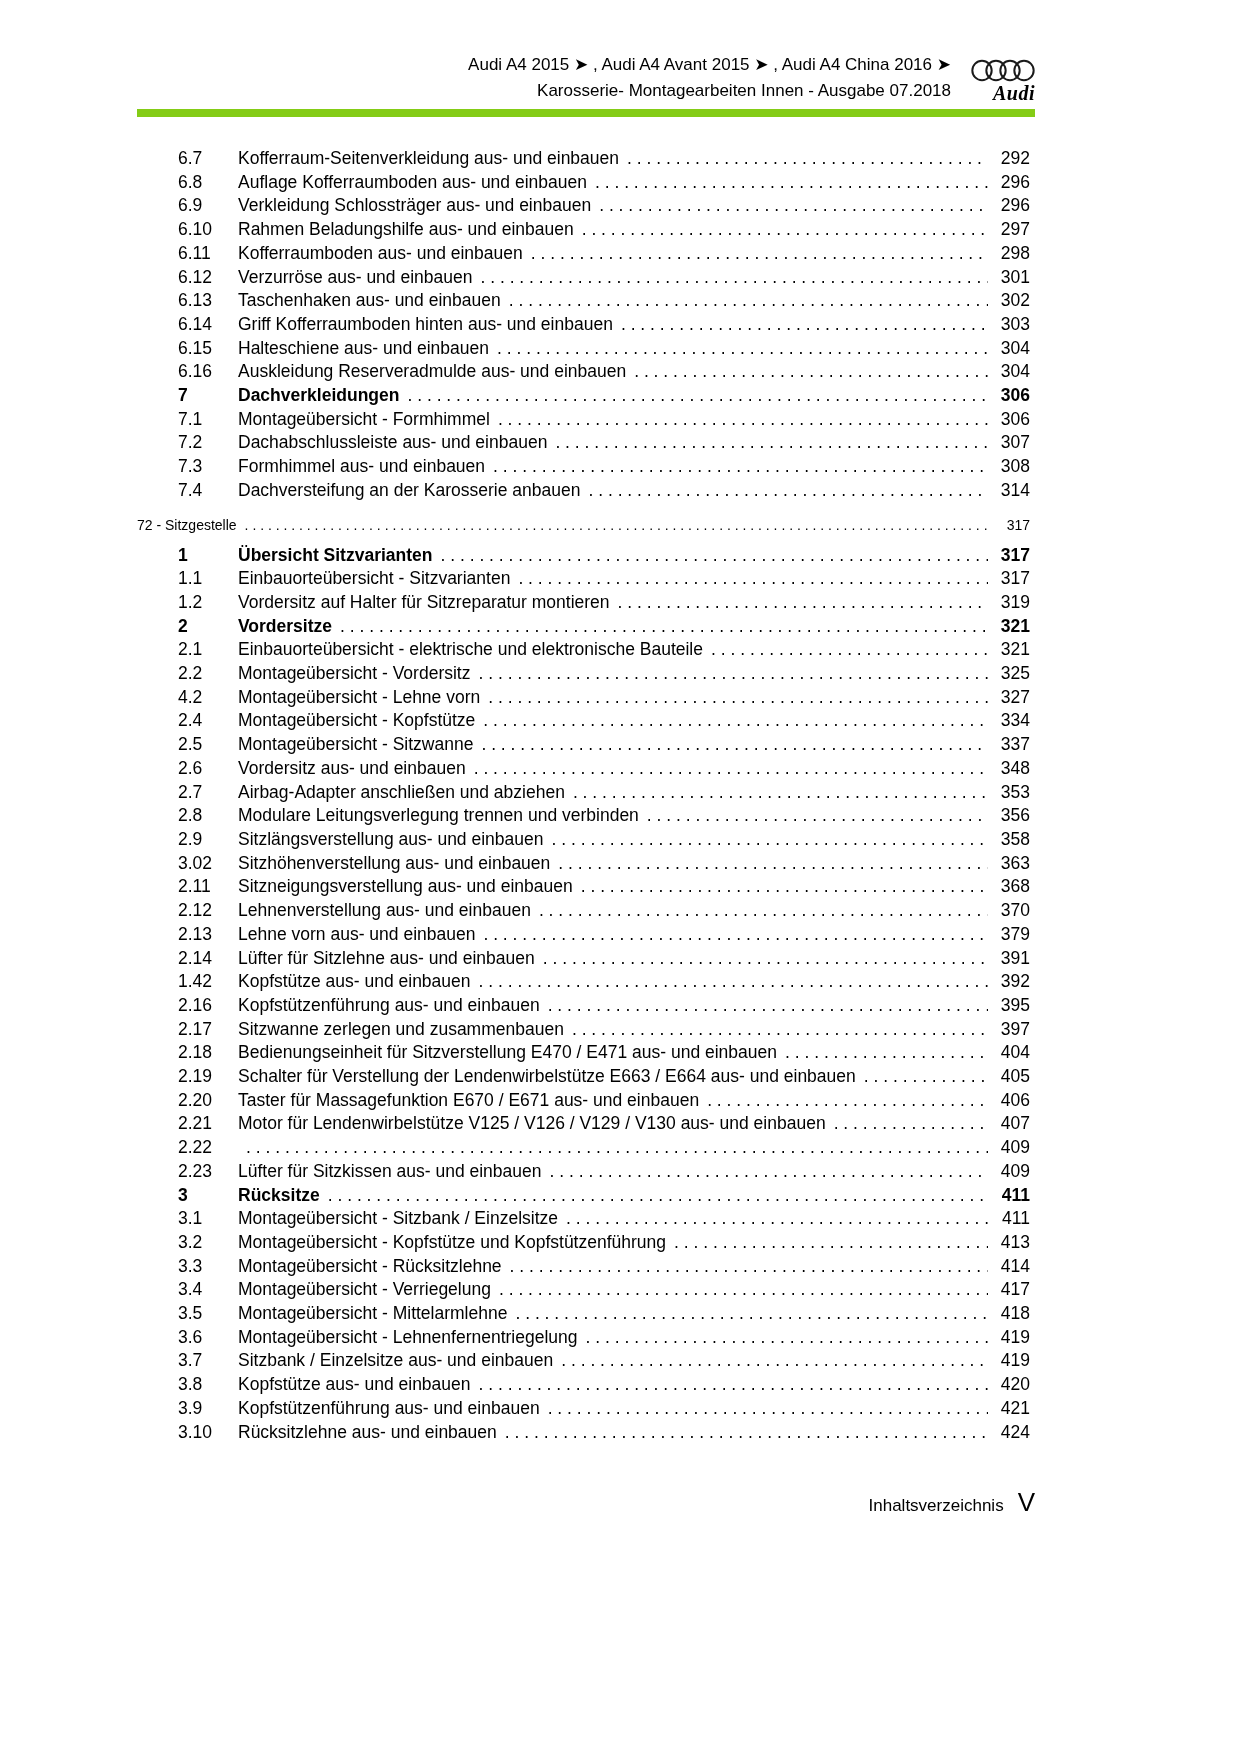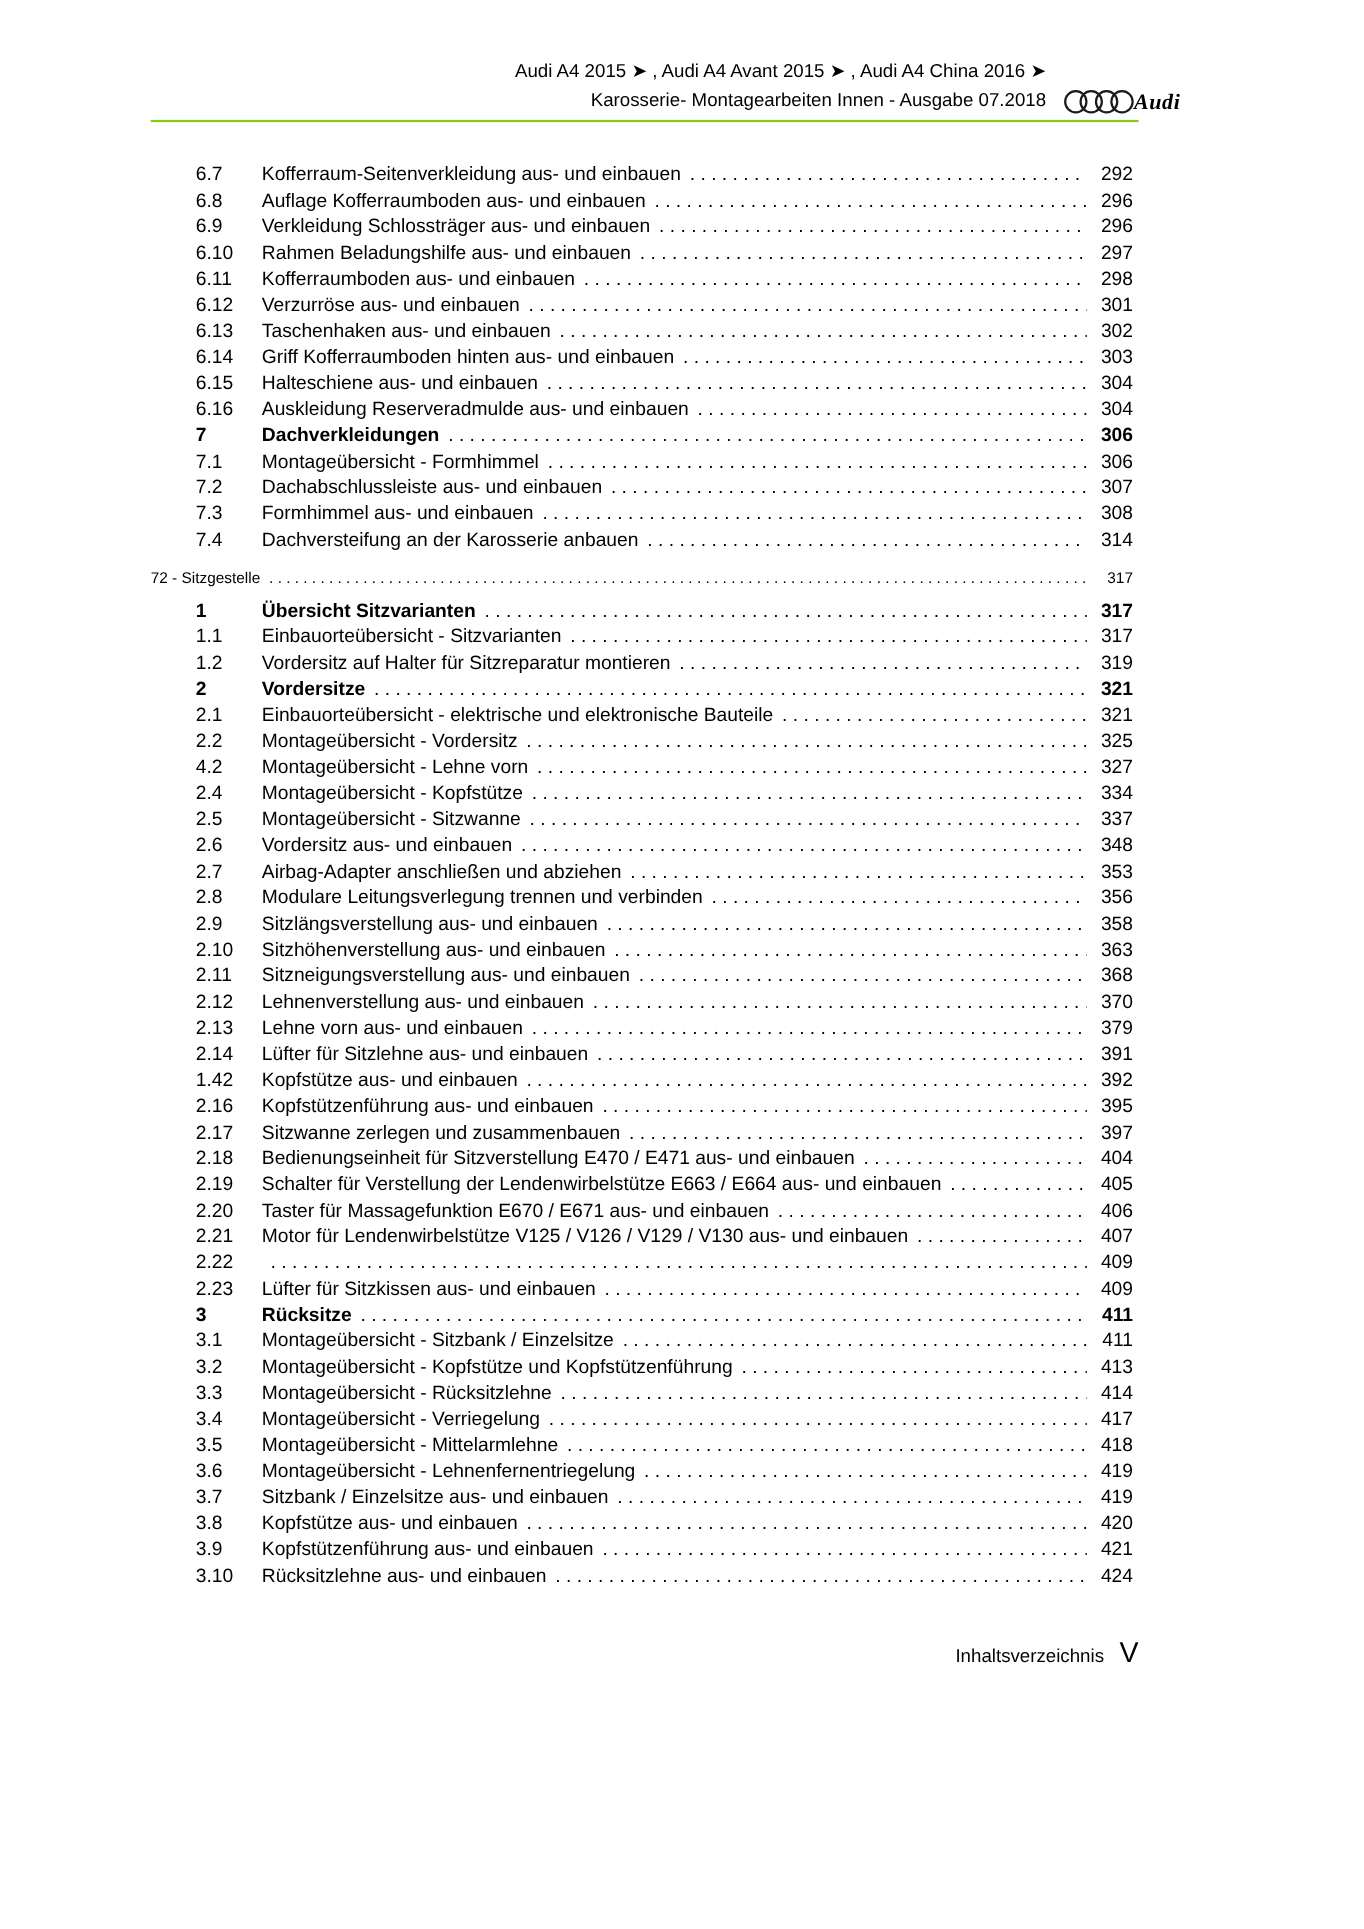--- a/index.html
+++ b/index.html
@@ -15,35 +15,36 @@
   }
 
   
   .header {
     position: absolute;
     top: 52px;
     left: 137px;
     right: 205px;
     display: flex;
     align-items: flex-end;
-    border-bottom: 2px solid #84cc16;
+    border-bottom: 8px solid #84cc16;
     padding-bottom: 5px;
   }
   .header-text {
     flex: 1;
     text-align: right;
     padding-right: 16px;
     font-size: 17px;
     line-height: 26px;
     white-space: nowrap;
   }
   .logo-col {
     flex: none;
     width: 68px;
     display: flex;
+    flex-direction: column;
     align-items: flex-end;
   }
   .rings svg { display: block; }
   .audi-wordmark {
     font-family: "Liberation Serif", serif;
     font-style: italic;
     font-weight: bold;
     font-size: 20px;
     line-height: 22px;
     letter-spacing: 0.5px;
@@ -291,21 +292,21 @@
     <span class="leader">. . . . . . . . . . . . . . . . . . . . . . . . . . . . . . . . . . . . . . . . . . . . . . . . . . . . . . . . . . . . . . . . . . . . . . . . . . . . . . . . . . . . . . . . . . . . . . . . . . . . . . . . . . . . . . . . . . . . . . . . . . . . . . . . . . . . . . . . . . . . . . . . . . . . . . . . . . . . . . . . </span>
     <span class="pg">356</span>
   </div>
       <div class="row item">
     <span class="num">2.9</span>
     <span class="title">Sitzlängsverstellung aus- und einbauen</span>
     <span class="leader">. . . . . . . . . . . . . . . . . . . . . . . . . . . . . . . . . . . . . . . . . . . . . . . . . . . . . . . . . . . . . . . . . . . . . . . . . . . . . . . . . . . . . . . . . . . . . . . . . . . . . . . . . . . . . . . . . . . . . . . . . . . . . . . . . . . . . . . . . . . . . . . . . . . . . . . . . . . . . . . . </span>
     <span class="pg">358</span>
   </div>
       <div class="row item">
-    <span class="num">2.10</span>
+    <span class="num">3.02</span>
     <span class="title">Sitzhöhenverstellung aus- und einbauen</span>
     <span class="leader">. . . . . . . . . . . . . . . . . . . . . . . . . . . . . . . . . . . . . . . . . . . . . . . . . . . . . . . . . . . . . . . . . . . . . . . . . . . . . . . . . . . . . . . . . . . . . . . . . . . . . . . . . . . . . . . . . . . . . . . . . . . . . . . . . . . . . . . . . . . . . . . . . . . . . . . . . . . . . . . . </span>
     <span class="pg">363</span>
   </div>
       <div class="row item">
     <span class="num">2.11</span>
     <span class="title">Sitzneigungsverstellung aus- und einbauen</span>
     <span class="leader">. . . . . . . . . . . . . . . . . . . . . . . . . . . . . . . . . . . . . . . . . . . . . . . . . . . . . . . . . . . . . . . . . . . . . . . . . . . . . . . . . . . . . . . . . . . . . . . . . . . . . . . . . . . . . . . . . . . . . . . . . . . . . . . . . . . . . . . . . . . . . . . . . . . . . . . . . . . . . . . . </span>
     <span class="pg">368</span>
   </div>

